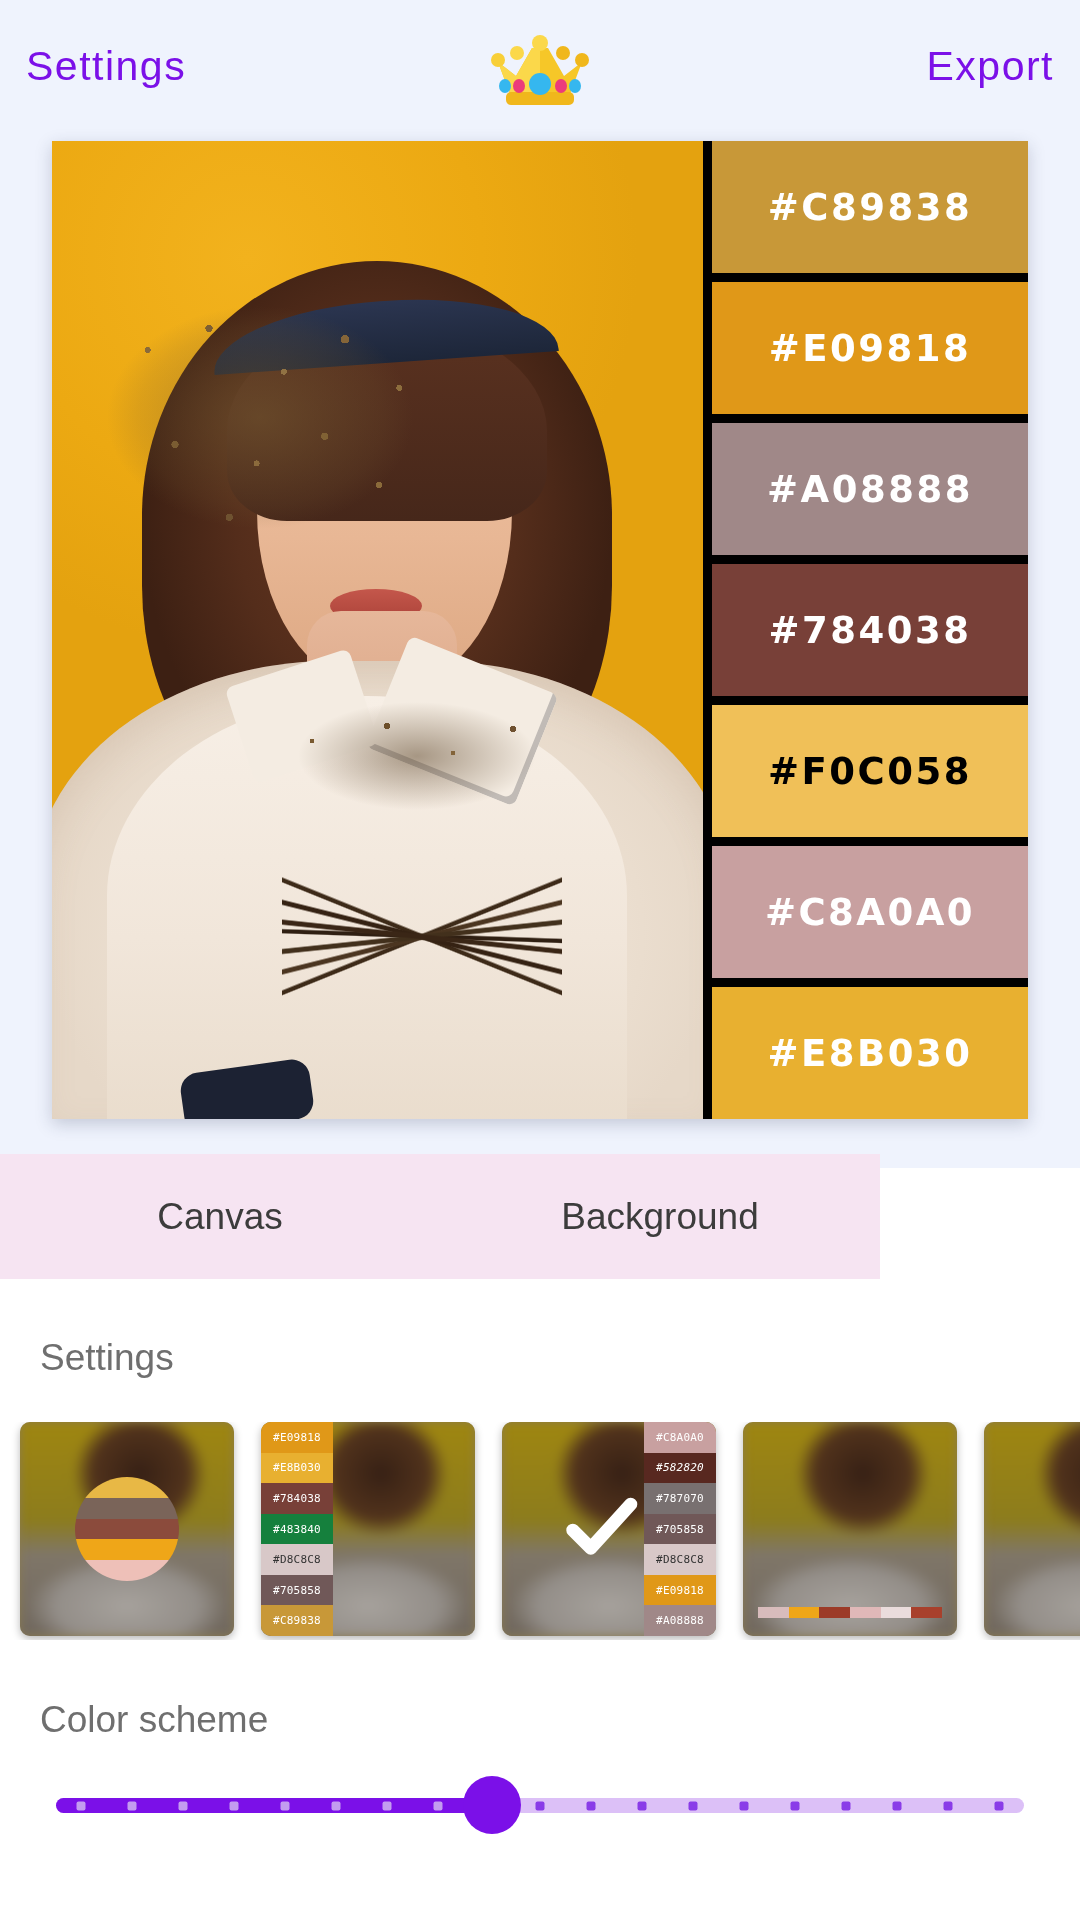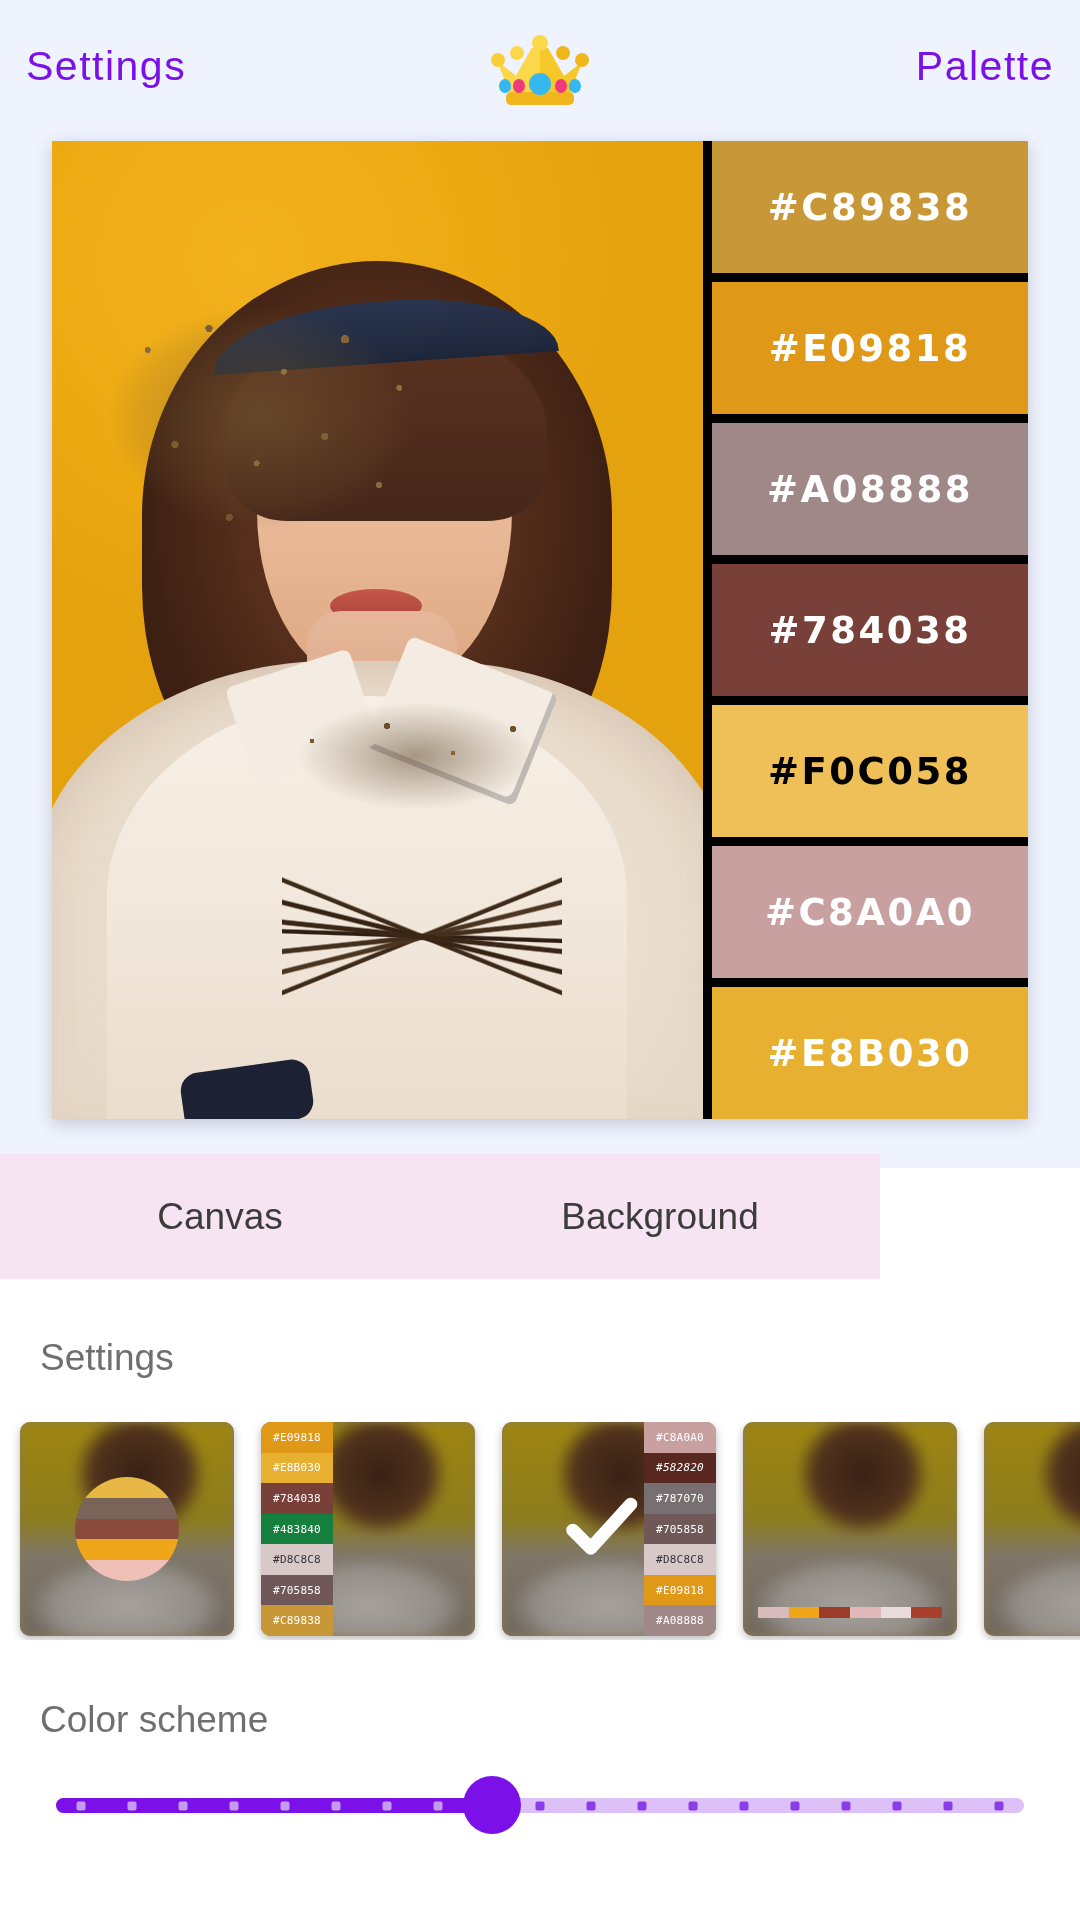--- a/index.html
+++ b/index.html
@@ -196,21 +196,21 @@
       <circle cx="29" cy="21" r="7" fill="#fbd84a"></circle>
       <circle cx="75" cy="21" r="7" fill="#f0b71c"></circle>
       <circle cx="52" cy="11" r="8" fill="#fbd84a"></circle>
       <ellipse cx="52" cy="52" rx="11" ry="11" fill="#35b7ef"></ellipse>
       <ellipse cx="31" cy="54" rx="6" ry="7" fill="#ec3b7b"></ellipse>
       <ellipse cx="73" cy="54" rx="6" ry="7" fill="#ec3b7b"></ellipse>
       <ellipse cx="17" cy="54" rx="6" ry="7" fill="#35b7ef"></ellipse>
       <ellipse cx="87" cy="54" rx="6" ry="7" fill="#35b7ef"></ellipse>
     </svg>
   </div>
-  <div class="hdr-btn">Palette</div>
+  <div class="hdr-btn">Export</div>
 </div>
 
 <div class="canvas-area">
   <div class="canvas-card">
 
     <div class="photo">
       <div class="ph-bg"></div>
       <div class="ph-hairback"></div>
       <div class="ph-face"></div>
       <div class="ph-eye-l"></div>

